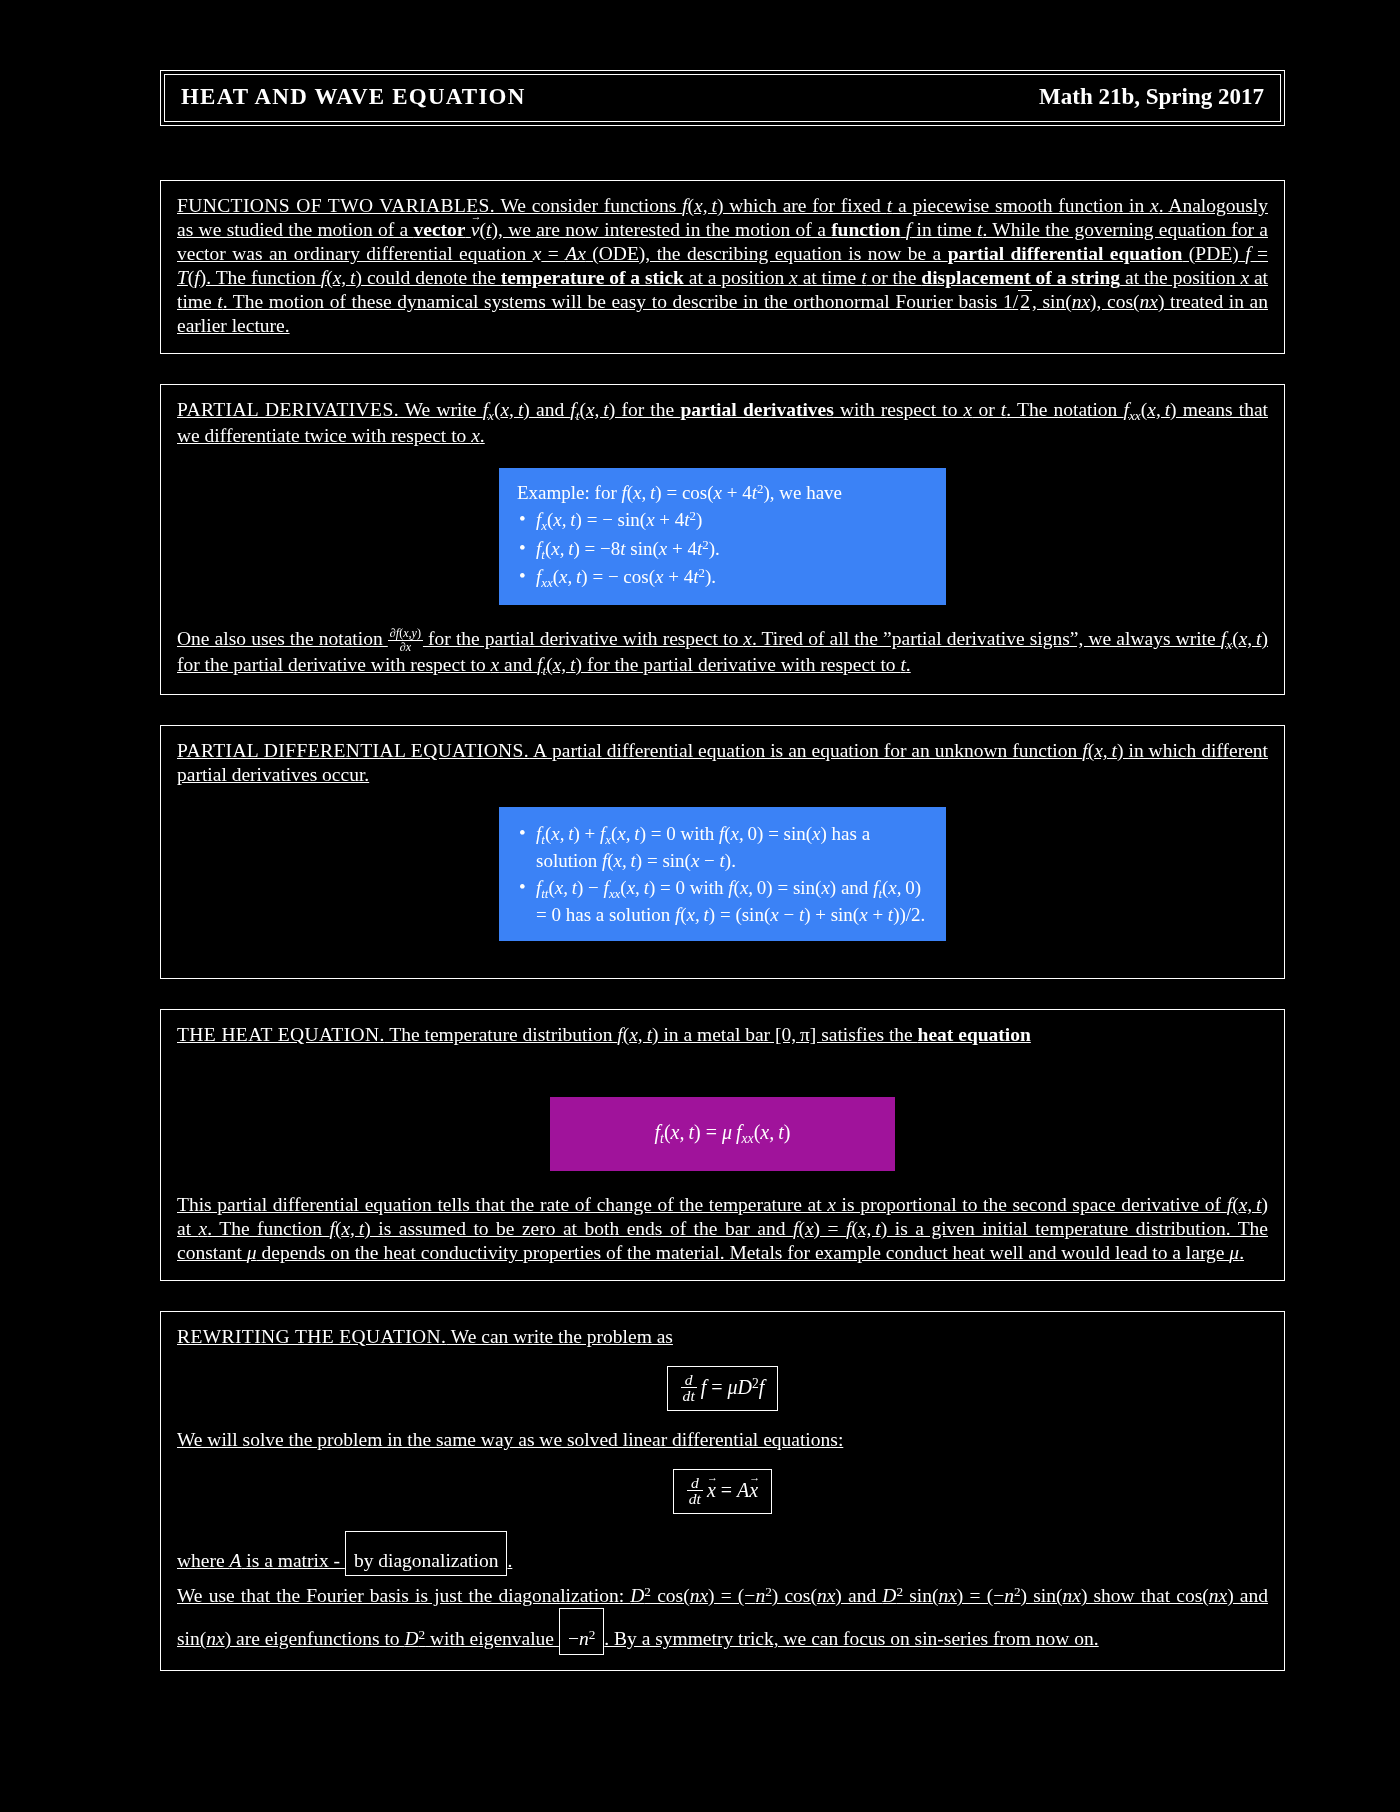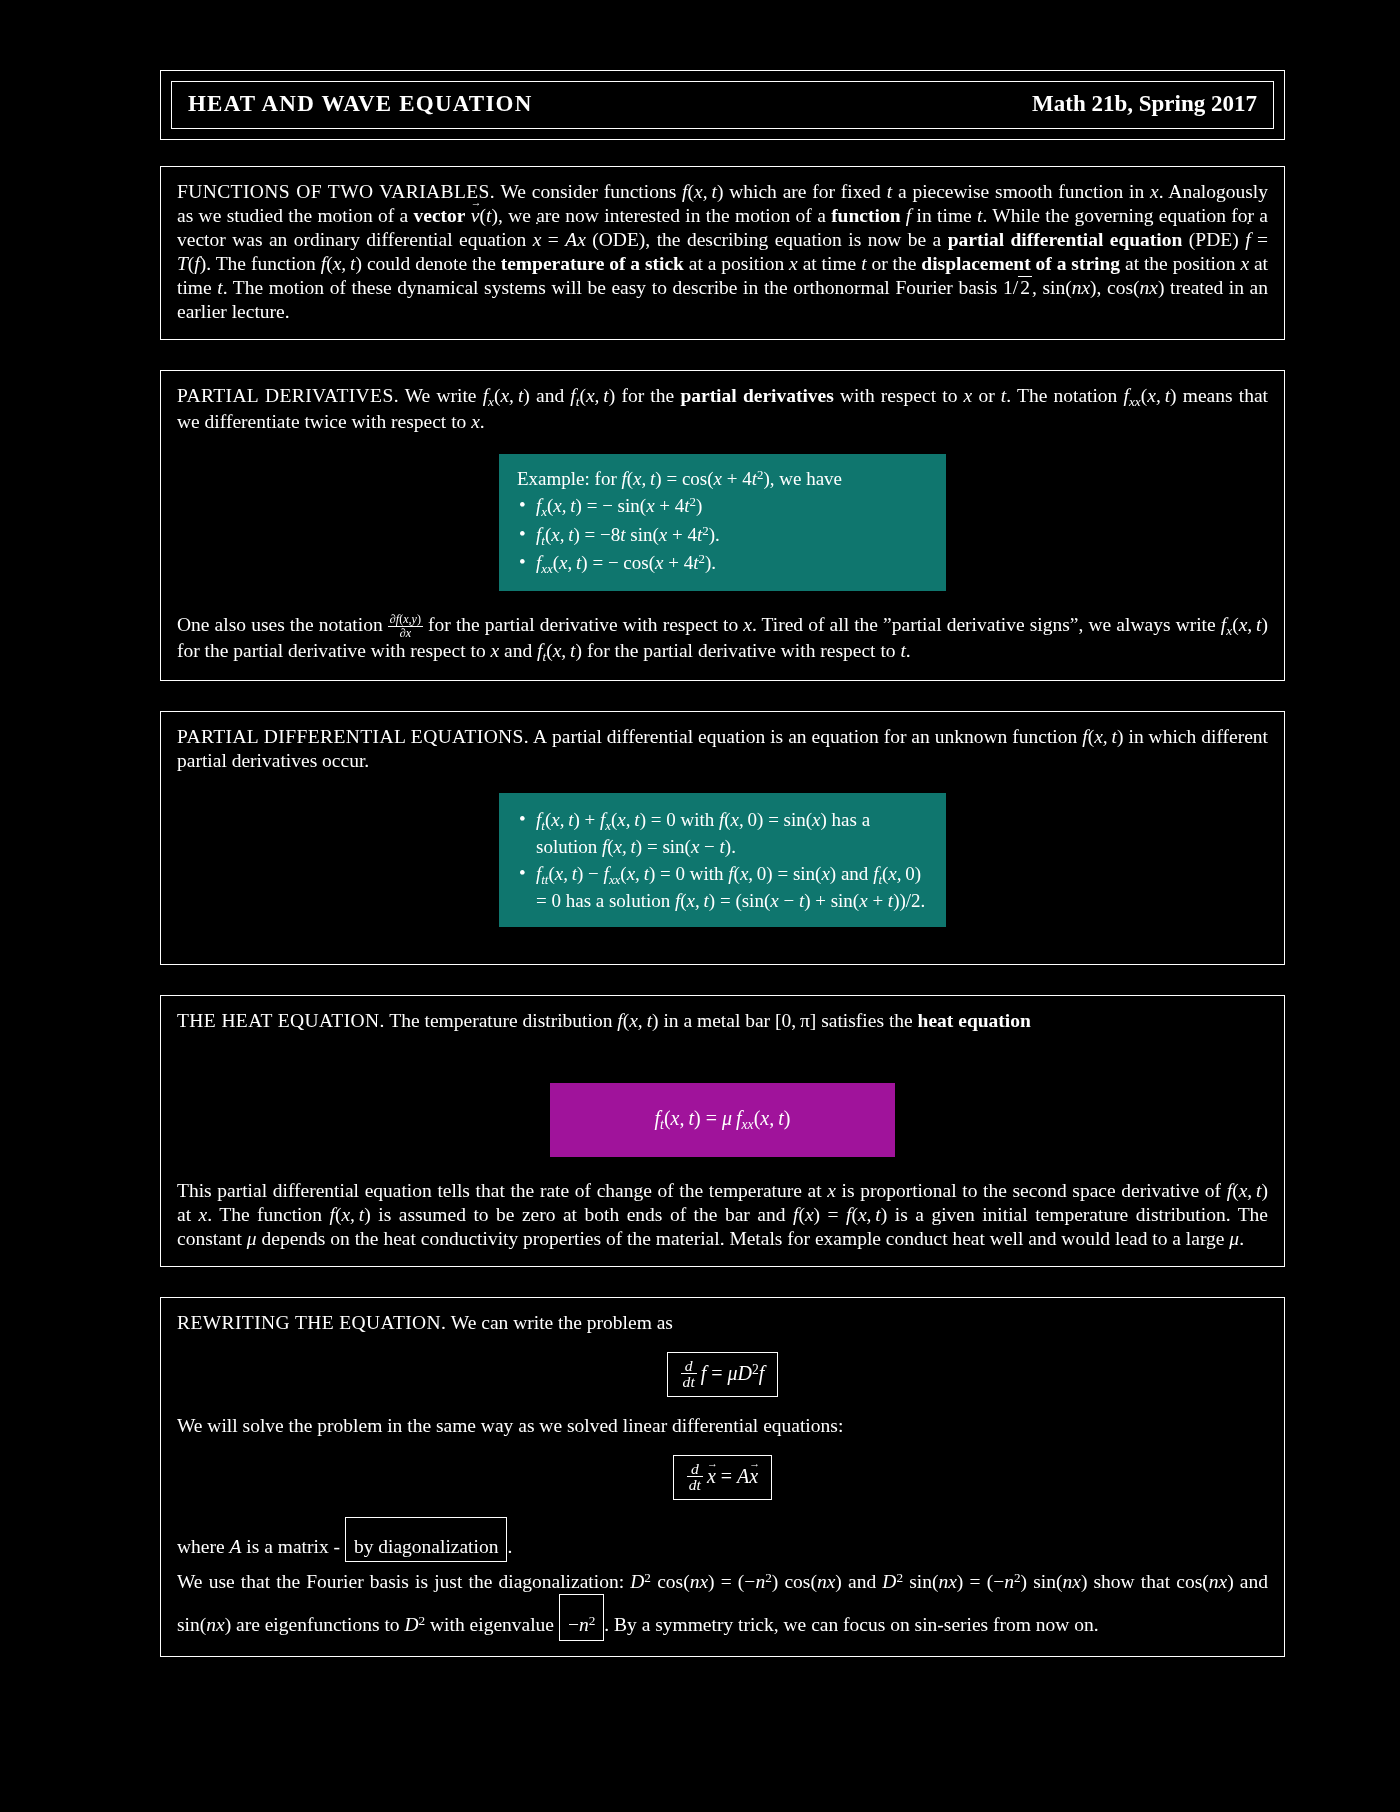--- a/index.html
+++ b/index.html
@@ -24,22 +24,22 @@
   .sheet {
     position: absolute;
     left: 160px;
     top: 70px;
     width: 1125px;
   }
 
   
   .header-box {
     border: 1.5px solid #ffffff;
-    padding: 10px;
-    margin-bottom: 26px;
+    padding: 3px;
+    margin-bottom: 54px;
   }
   .header-inner {
     border: 1.5px solid #ffffff;
     display: flex;
     justify-content: space-between;
     align-items: center;
     padding: 9px 16px 11px 16px;
   }
   .header-title {
     font-size: 23px;
@@ -55,34 +55,35 @@
   .box {
     border: 1.2px solid #ffffff;
     padding: 13px 16px 15px 16px;
     margin-bottom: 30px;
   }
   .para {
     font-size: 19.5px;
     line-height: 1.23;
     text-align: justify;
     margin: 0;
+    text-decoration: underline;
   }
   .para + .para { margin-top: 8px; }
   .sec-title {
     font-weight: normal;
     letter-spacing: 0.4px;
   }
   b, .bold { font-weight: bold; }
   i, .it { font-style: italic; }
   .sub { font-size: 0.68em; vertical-align: -0.28em; font-style: italic;}
   .sup { font-size: 0.68em; vertical-align: 0.45em; }
 
   
   .teal-block {
-    background: #0f766e;
+    background: #3b82f6;
     color: #ffffff;
     padding: 12px 18px 14px 18px;
     font-size: 19px;
     line-height: 1.32;
     box-sizing: border-box;
   }
   .teal-wrap { display: flex; justify-content: center; margin: 20px 0 22px 0; }
   .teal-1 { width: 447px; }
   .teal-2 { width: 447px; }
   .bullets { list-style: none; margin: 0; padding: 0; }

